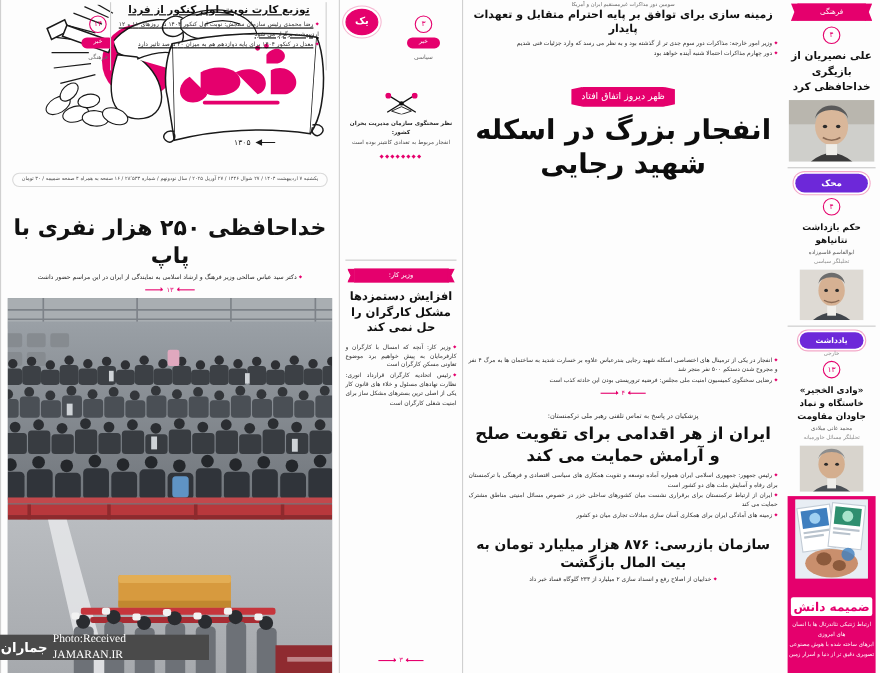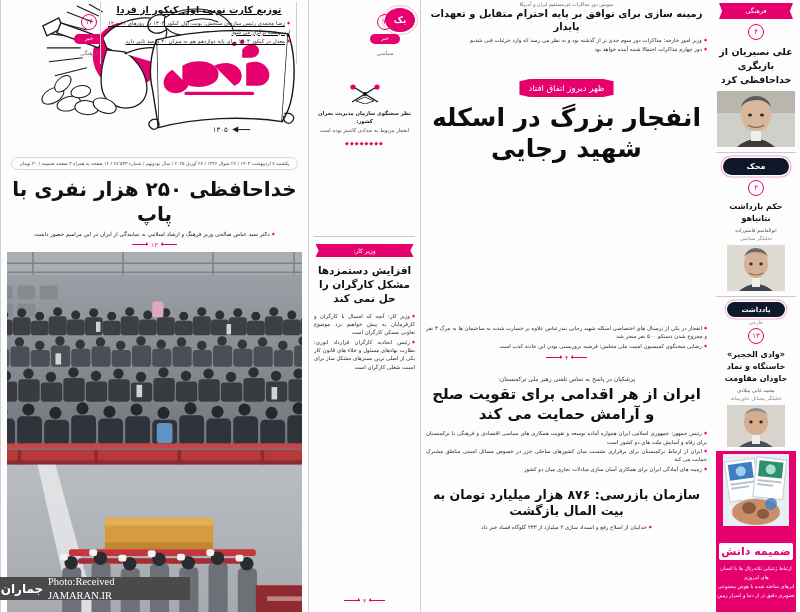--- a/index.html
+++ b/index.html
@@ -79,21 +79,21 @@
     margin: 1px 4px 4px 4px;
     white-space: nowrap;
     overflow: hidden;
   }
   .r-headline {
     font-size: 20px;
     font-weight: bold;
     text-align: center;
     line-height: 1.25;
     color: #111;
-    margin-top: 3px;
+    margin-top: 21px;
     letter-spacing: -.3px;
   }
   .r-sub {
     font-size: 5.6px; text-align: center; color: #1d1d1d;
     margin-top: 4px; line-height: 1.4;
   }
   .r-sub .b::before {
     content: "\25C6"; color: #e5006d; font-size: 4px; margin-left: 2px;
     display: inline-block; vertical-align: 1px;
   }
@@ -106,21 +106,21 @@
   }
   .r-photo svg { position:absolute; inset:0; width:100%; height:100%; }
 
   
   .col-mid {
     width: 112px; height: 100%;
     border-left: 1px solid #d0d0d0;
     display: flex; flex-direction: column;
     padding: 4px 5px 2px 5px;
   }
-  .mid-top { height: 226px; display:flex; flex-direction:column; align-items:flex-start; }
+  .mid-top { height: 226px; display:flex; flex-direction:column; align-items:flex-end; }
   .badge-one {
     width: 30px; height: 24px; border-radius: 50%;
     border: 1px solid #e5006d;
     background: #e5006d;
     color: #fff;
     display: flex; align-items: center; justify-content: center;
     font-size: 9px; font-weight: bold;
     margin-top: 4px;
     box-shadow: 0 0 0 2px #fff, 0 0 0 3px #f6b8d2;
   }
@@ -223,21 +223,21 @@
 
   .l-title {
     font-size: 9.5px; font-weight:bold; text-align:center; line-height:1.45;
     color:#111; margin-top:5px;
   }
   .l-title-s { font-size: 8px; }
   .l-byline { font-size:5px; color:#555; text-align:center; margin-top:3px; }
   .l-cat { font-size:5px; color:#8a8a8a; text-align:center; margin-top:2px; }
   .l-badge-oval {
     width: 66px; height: 17px; margin: 0 auto;
-    border-radius: 30px; background:#0f172a; color:#fff;
+    border-radius: 30px; background:#6d28d9; color:#fff;
     display:flex; align-items:center; justify-content:center;
     font-size:8px; font-weight:bold;
     box-shadow: 0 0 0 1.5px #fff, 0 0 0 2.5px #f3a8c8;
   }
   .portrait {
     width: 58px; height: 46px; margin: 4px auto 0;
     overflow:hidden; position:relative; background:#e9e9e9;
   }
   .portrait svg { position:absolute; inset:0; width:100%; height:100%; }
 

